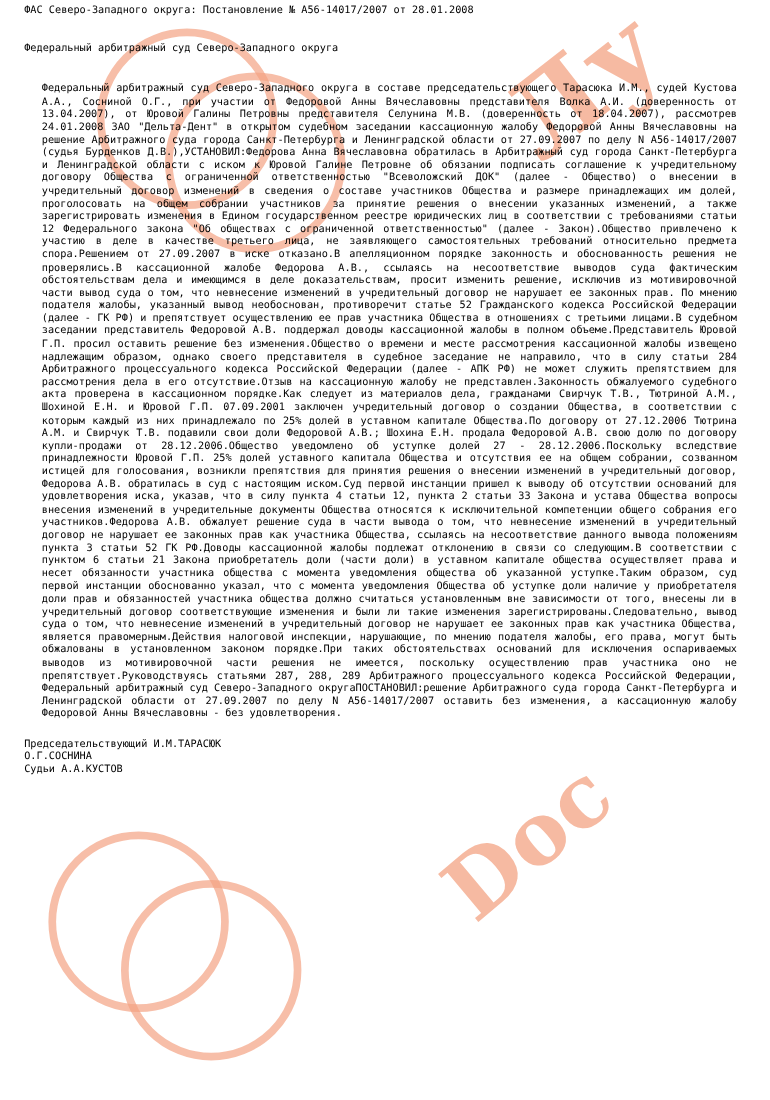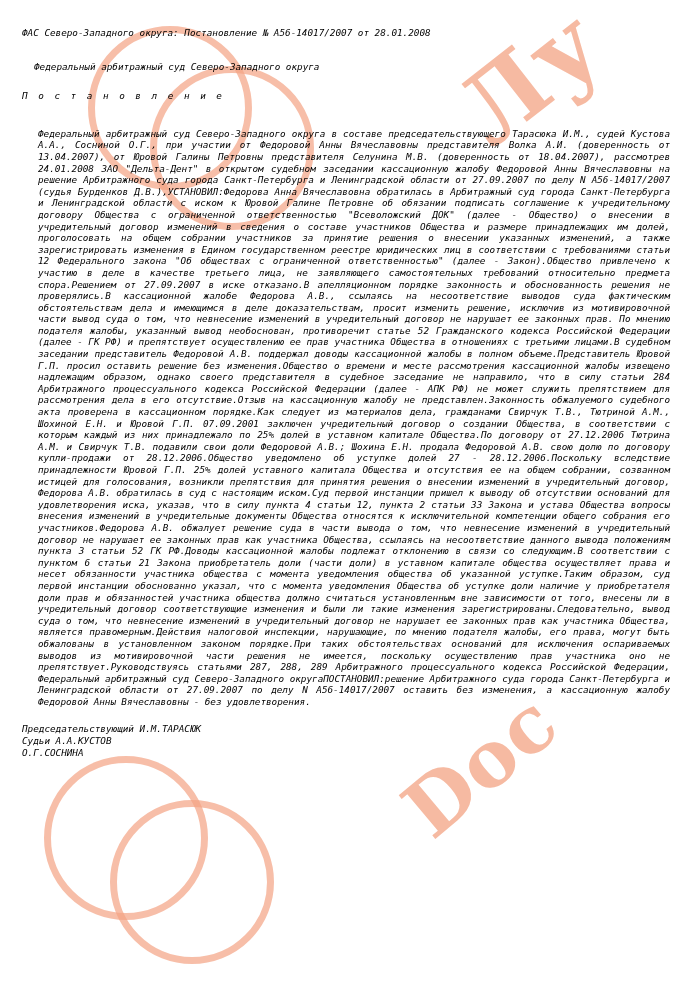--- a/index.html
+++ b/index.html
@@ -52,32 +52,31 @@
     opacity: .7;
   }
   .ring-a { left: 88px;  top: 26px;  width: 150px; height: 150px; }
   .ring-b { left: 150px; top: 66px;  width: 150px; height: 150px; }
   .ring-c { left: 44px;  top: 756px; width: 150px; height: 150px; }
   .ring-d { left: 110px; top: 800px; width: 150px; height: 150px; }
   
   .doc {
     position: relative;
     z-index: 1;
-    padding: 27px 14px 0 22px;
+    padding: 4px 14px 0 22px;
     font-size: 9.3px;
     line-height: 11.6px;
-    font-style: italic;
   }
   .doc-title {
     margin: 0 0 22px 0;
     font-size: 9.3px;
     font-weight: normal;
     white-space: nowrap;
   }
-  .court-name { margin: 0 0 18px 12px; }
+  .court-name { margin: 0 0 18px 0; }
   .decision-block { margin: 0 0 26px 0; }
   .decision-block div { white-space: nowrap; }
   .spaced { letter-spacing: 2.5px; }
   .body-text {
     margin: 16px;
     text-align: justify;
     word-spacing: -0.3px;
   }
   .signature { margin-top: 16px; }
   .signature div { white-space: nowrap; }
@@ -96,25 +95,24 @@
     <div class="wm-ring ring-d"></div>
   </div>
 
   <div class="doc">
 
     <p class="doc-title">ФАС Северо-Западного округа: Постановление № А56-14017/2007 от 28.01.2008</p>
 
     <p class="court-name">Федеральный арбитражный суд Северо-Западного округа</p>
 
     <div class="decision-block">
-      <div class="spaced">П о с т а н о в л е н и е</div>
     </div>
 
     <p class="body-text">Федеральный арбитражный суд Северо-Западного округа в составе председательствующего Тарасюка И.М., судей Кустова А.А., Сосниной О.Г., при участии от Федоровой Анны Вячеславовны представителя Волка А.И. (доверенность от 13.04.2007), от Юровой Галины Петровны представителя Селунина М.В. (доверенность от 18.04.2007), рассмотрев 24.01.2008 ЗАО "Дельта-Дент" в открытом судебном заседании кассационную жалобу Федоровой Анны Вячеславовны на решение Арбитражного суда города Санкт-Петербурга и Ленинградской области от 27.09.2007 по делу N А56-14017/2007 (судья Бурденков Д.В.),УСТАНОВИЛ:Федорова Анна Вячеславовна обратилась в Арбитражный суд города Санкт-Петербурга и Ленинградской области с иском к Юровой Галине Петровне об обязании подписать соглашение к учредительному договору Общества с ограниченной ответственностью "Всеволожский ДОК" (далее - Общество) о внесении в учредительный договор изменений в сведения о составе участников Общества и размере принадлежащих им долей, проголосовать на общем собрании участников за принятие решения о внесении указанных изменений, а также зарегистрировать изменения в Едином государственном реестре юридических лиц в соответствии с требованиями статьи 12 Федерального закона "Об обществах с ограниченной ответственностью" (далее - Закон).Общество привлечено к участию в деле в качестве третьего лица, не заявляющего самостоятельных требований относительно предмета спора.Решением от 27.09.2007 в иске отказано.В апелляционном порядке законность и обоснованность решения не проверялись.В кассационной жалобе Федорова А.В., ссылаясь на несоответствие выводов суда фактическим обстоятельствам дела и имеющимся в деле доказательствам, просит изменить решение, исключив из мотивировочной части вывод суда о том, что невнесение изменений в учредительный договор не нарушает ее законных прав. По мнению подателя жалобы, указанный вывод необоснован, противоречит статье 52 Гражданского кодекса Российской Федерации (далее - ГК РФ) и препятствует осуществлению ее прав участника Общества в отношениях с третьими лицами.В судебном заседании представитель Федоровой А.В. поддержал доводы кассационной жалобы в полном объеме.Представитель Юровой Г.П. просил оставить решение без изменения.Общество о времени и месте рассмотрения кассационной жалобы извещено надлежащим образом, однако своего представителя в судебное заседание не направило, что в силу статьи 284 Арбитражного процессуального кодекса Российской Федерации (далее - АПК РФ) не может служить препятствием для рассмотрения дела в его отсутствие.Отзыв на кассационную жалобу не представлен.Законность обжалуемого судебного акта проверена в кассационном порядке.Как следует из материалов дела, гражданами Свирчук Т.В., Тютриной А.М., Шохиной Е.Н. и Юровой Г.П. 07.09.2001 заключен учредительный договор о создании Общества, в соответствии с которым каждый из них принадлежало по 25% долей в уставном капитале Общества.По договору от 27.12.2006 Тютрина А.М. и Свирчук Т.В. подавили свои доли Федоровой А.В.; Шохина Е.Н. продала Федоровой А.В. свою долю по договору купли-продажи от 28.12.2006.Общество уведомлено об уступке долей 27 - 28.12.2006.Поскольку вследствие принадлежности Юровой Г.П. 25% долей уставного капитала Общества и отсутствия ее на общем собрании, созванном истицей для голосования, возникли препятствия для принятия решения о внесении изменений в учредительный договор, Федорова А.В. обратилась в суд с настоящим иском.Суд первой инстанции пришел к выводу об отсутствии оснований для удовлетворения иска, указав, что в силу пункта 4 статьи 12, пункта 2 статьи 33 Закона и устава Общества вопросы внесения изменений в учредительные документы Общества относятся к исключительной компетенции общего собрания его участников.Федорова А.В. обжалует решение суда в части вывода о том, что невнесение изменений в учредительный договор не нарушает ее законных прав как участника Общества, ссылаясь на несоответствие данного вывода положениям пункта 3 статьи 52 ГК РФ.Доводы кассационной жалобы подлежат отклонению в связи со следующим.В соответствии с пунктом 6 статьи 21 Закона приобретатель доли (части доли) в уставном капитале общества осуществляет права и несет обязанности участника общества с момента уведомления общества об указанной уступке.Таким образом, суд первой инстанции обоснованно указал, что с момента уведомления Общества об уступке доли наличие у приобретателя доли прав и обязанностей участника общества должно считаться установленным вне зависимости от того, внесены ли в учредительный договор соответствующие изменения и были ли такие изменения зарегистрированы.Следовательно, вывод суда о том, что невнесение изменений в учредительный договор не нарушает ее законных прав как участника Общества, является правомерным.Действия налоговой инспекции, нарушающие, по мнению подателя жалобы, его права, могут быть обжалованы в установленном законом порядке.При таких обстоятельствах оснований для исключения оспариваемых выводов из мотивировочной части решения не имеется, поскольку осуществлению прав участника оно не препятствует.Руководствуясь статьями 287, 288, 289 Арбитражного процессуального кодекса Российской Федерации, Федеральный арбитражный суд Северо-Западного округаПОСТАНОВИЛ:решение Арбитражного суда города Санкт-Петербурга и Ленинградской области от 27.09.2007 по делу N А56-14017/2007 оставить без изменения, а кассационную жалобу Федоровой Анны Вячеславовны - без удовлетворения.</p>
 
     <div class="signature">
       <div>Председательствующий И.М.ТАРАСЮК</div>
+      <div>О.Г.СОСНИНА</div>
       <div>Судьи А.А.КУСТОВ</div>
-      <div>О.Г.СОСНИНА</div>
     </div>
 
   </div>
 </div>
 
 </body></html>

